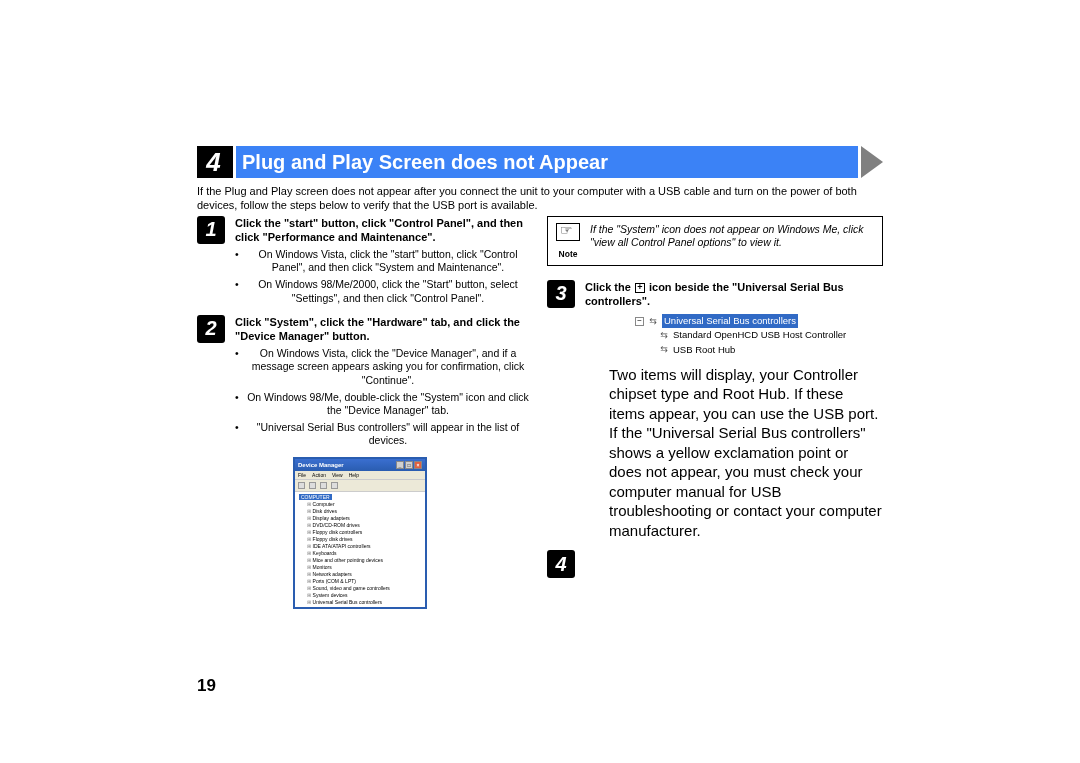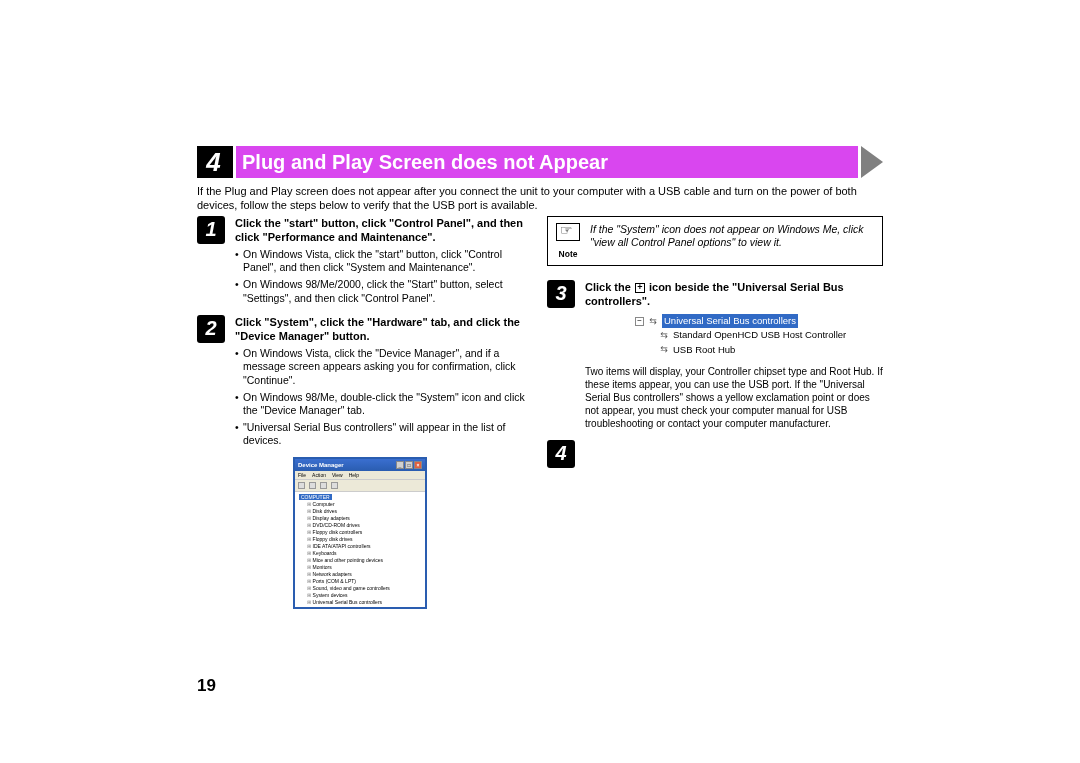--- a/index.html
+++ b/index.html
@@ -31,21 +31,21 @@
     font-size: 26px;
     font-style: italic;
     font-weight: bold;
     display: flex;
     align-items: center;
     justify-content: center;
     padding-right: 3px;
   }
   .header-title {
     flex: 1;
-    background: #d946ef;
+    background: #3b82f6;
     color: #fff;
     font-size: 20px;
     font-weight: bold;
     display: flex;
     align-items: center;
     padding-left: 6px;
     margin-left: 3px;
   }
   .header-arrow {
     width: 0; height: 0;
@@ -97,29 +97,31 @@
   .step ul {
     list-style: none;
     padding: 0;
   }
   .step ul li {
     font-size: 10.5px;
     line-height: 1.25;
     margin-bottom: 4px;
     padding-left: 8px;
     position: relative;
+    text-align: center;
   }
   .step ul li:before {
     content: "•";
     position: absolute;
     left: 0;
   }
   .step .body-text {
-    font-size: 10px;
+    font-size: 15px;
     line-height: 1.3;
+    margin-left: 24px;
   }
   .plus-box {
     display: inline-flex;
     width: 10px; height: 10px;
     border: 1px solid #000;
     align-items: center;
     justify-content: center;
     font-size: 9px;
     line-height: 1;
     vertical-align: middle;

